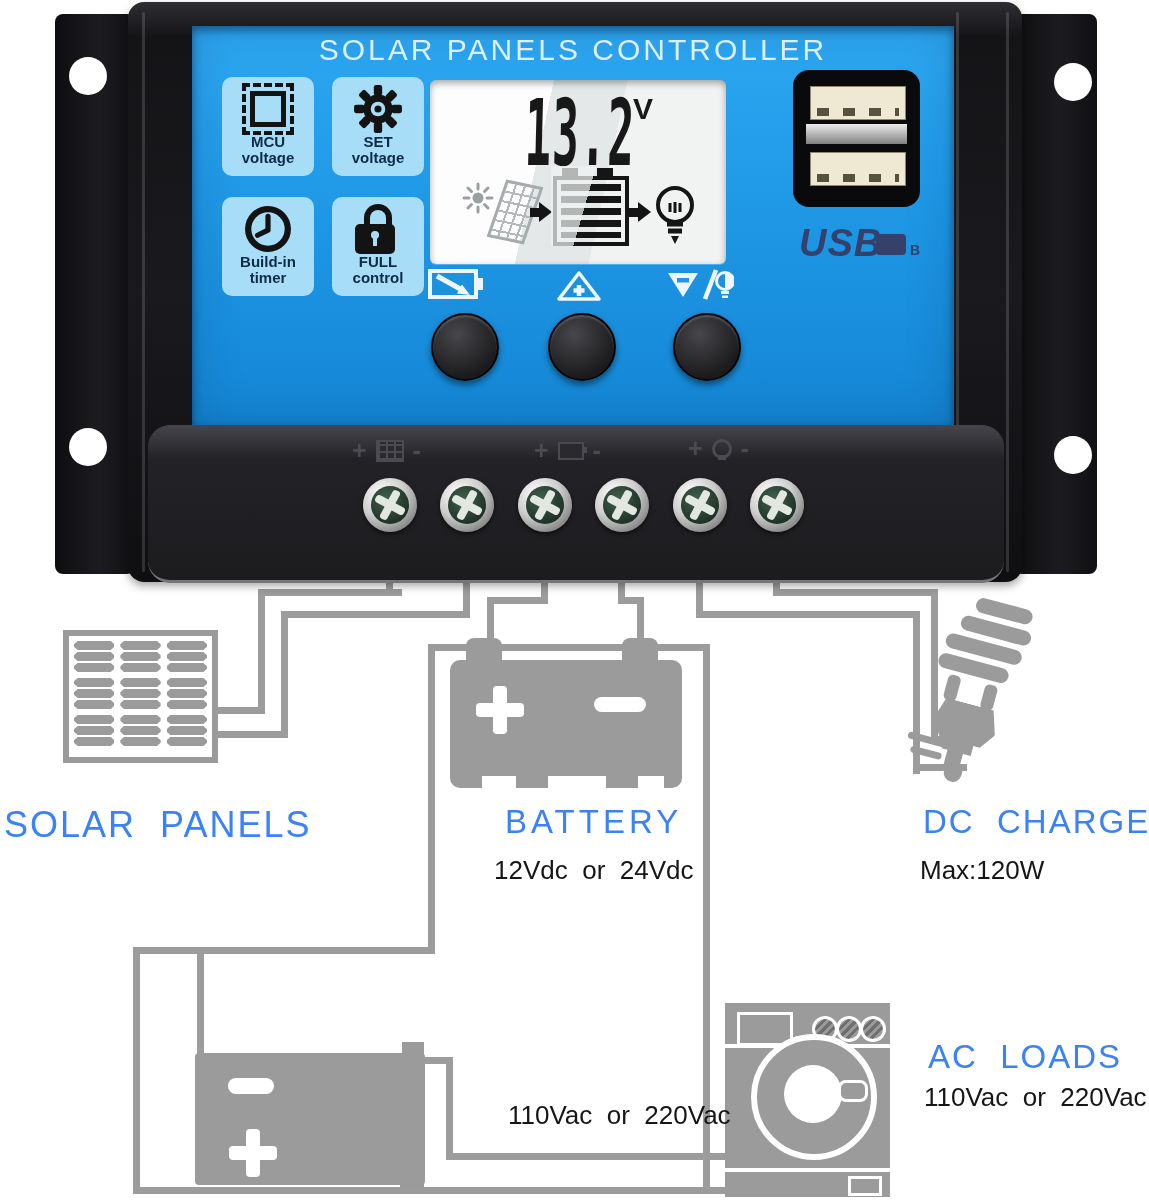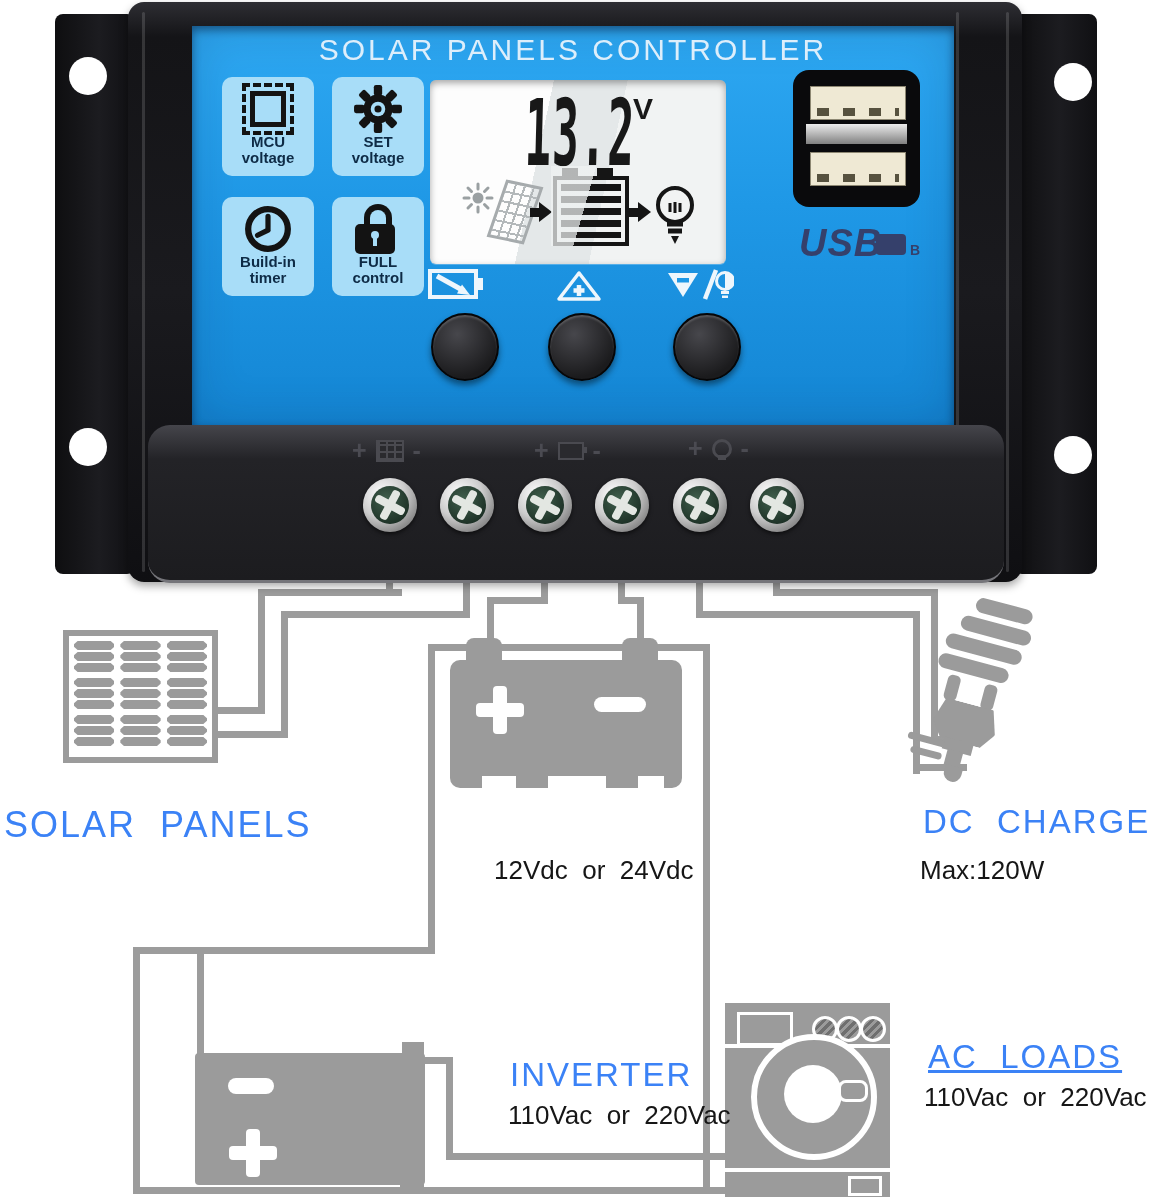--- a/index.html
+++ b/index.html
@@ -254,29 +254,29 @@
       <div class="wline" style="left:0;top:41px;width:165px;height:4px;"></div>
       <div class="wframe" style="left:26px;top:31px;width:114px;height:114px;border-radius:50%;border-width:6px;"></div>
       <div class="wline" style="left:59px;top:62px;width:58px;height:58px;border-radius:50%;"></div>
       <div class="wframe" style="left:113px;top:77px;width:24px;height:16px;border-radius:8px;"></div>
       <div class="wline" style="left:0;top:165px;width:165px;height:4px;"></div>
       <div class="wframe" style="left:123px;top:173px;width:28px;height:14px;"></div>
     </div>
 
     <div class="dtitle" style="left:4px;top:804px;font-size:36px;">SOLAR  PANELS</div>
 
+    <div class="dtitle" style="left:505px;top:803px;letter-spacing:4px;">BATTERY</div>
     <div class="dspec" style="left:494px;top:855px;">12Vdc  or  24Vdc</div>
 
     <div class="dtitle" style="left:923px;top:803px;">DC  CHARGE</div>
     <div class="dspec" style="left:920px;top:855px;">Max:120W</div>
 
-    <div class="dtitle" style="left:510px;top:1056px;">INVERTER</div>
     <div class="dspec" style="left:508px;top:1100px;">110Vac  or  220Vac</div>
 
-    <div class="dtitle" style="left:928px;top:1038px;text-decoration:underline;">AC  LOADS</div>
+    <div class="dtitle" style="left:928px;top:1038px;">AC  LOADS</div>
     <div class="dspec" style="left:924px;top:1082px;">110Vac  or  220Vac</div>
   </div>
 
   <div id="device">
     <div class="bracket" style="left:55px;top:14px;width:80px;height:560px;"></div>
     <div class="hole" style="left:69px;top:57px;"></div>
     <div class="hole" style="left:69px;top:428px;"></div>
     <div class="bracket" style="left:1014px;top:14px;width:83px;height:560px;"></div>
     <div class="hole" style="left:1054px;top:63px;"></div>
     <div class="hole" style="left:1054px;top:436px;"></div>

